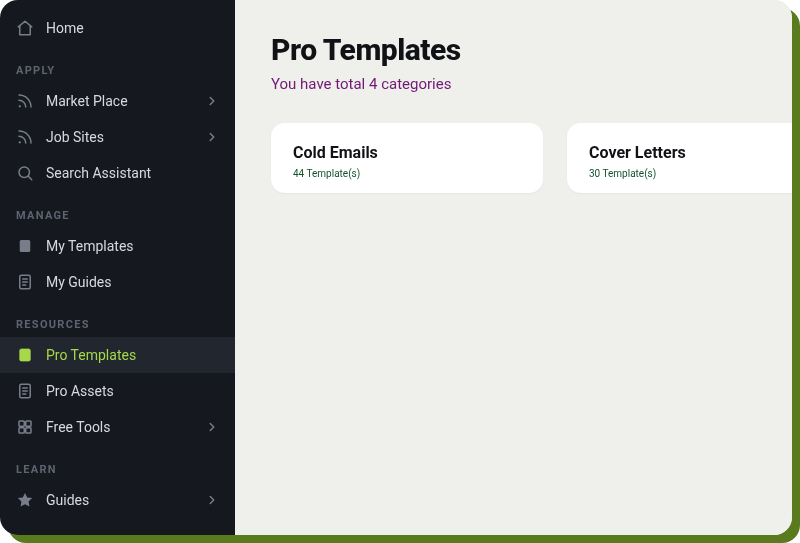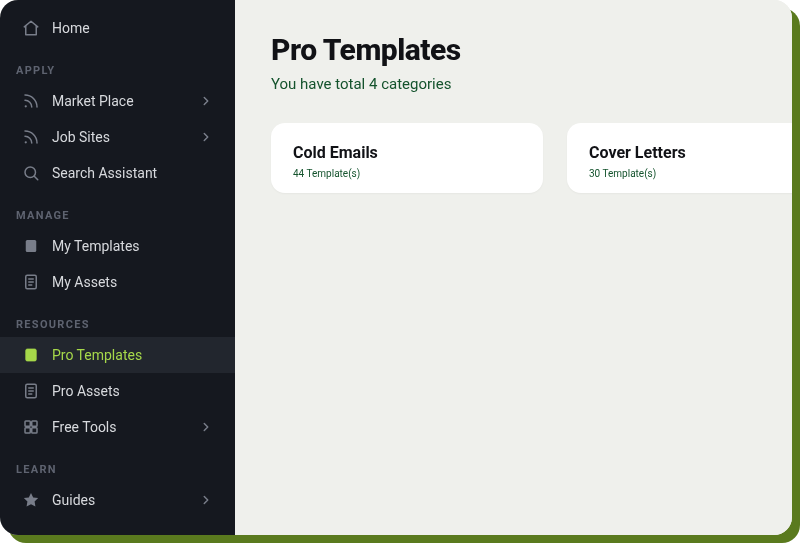--- a/index.html
+++ b/index.html
@@ -35,21 +35,21 @@
     padding: 10px 0 10px 0;
     font-size: 14px;
     display: flex;
     flex-direction: column;
     overflow: hidden;
   }
   .nav-item {
     display: flex;
     align-items: center;
     gap: 12px;
-    padding: 9px 22px;
+    padding: 9px 16px;
     cursor: pointer;
     position: relative;
     color: #d7d9dd;
   }
   .nav-item.active {
     background: #22262e;
     color: #a6d84a;
   }
   .nav-item.active .icon svg { stroke: #a6d84a; fill: #a6d84a; }
   .section-head {
@@ -81,21 +81,21 @@
   }
   .page-title {
     font-size: 30px;
     font-weight: 800;
     color: #111216;
     letter-spacing: -0.5px;
   }
   .page-subtitle {
     margin-top: 8px;
     font-size: 15px;
-    color: #14532d;
+    color: #701a75;
   }
   .cards {
     margin-top: 30px;
     display: flex;
     gap: 24px;
   }
   .card {
     background: #ffffff;
     border-radius: 14px;
     padding: 20px 22px 14px 22px;
@@ -187,21 +187,21 @@
         <span class="nav-label">My Templates</span>
       </div>
 
       <div class="nav-item">
         <span class="icon">
           <svg viewBox="0 0 24 24" fill="none" stroke="#787d89" stroke-width="2" stroke-linecap="round" stroke-linejoin="round">
               <rect x="5" y="3" width="14" height="18" rx="2"></rect>
               <path d="M9 8h6M9 12h6M9 16h4"></path>
             </svg>
         </span>
-        <span class="nav-label">My Assets</span>
+        <span class="nav-label">My Guides</span>
       </div>
 
       <div class="section-head">RESOURCES</div>
 
       <div class="nav-item active">
         <span class="icon">
           <svg viewBox="0 0 24 24" fill="#a6d84a">
               <rect x="5" y="4" width="14" height="16" rx="2"></rect>
             </svg>
         </span>

